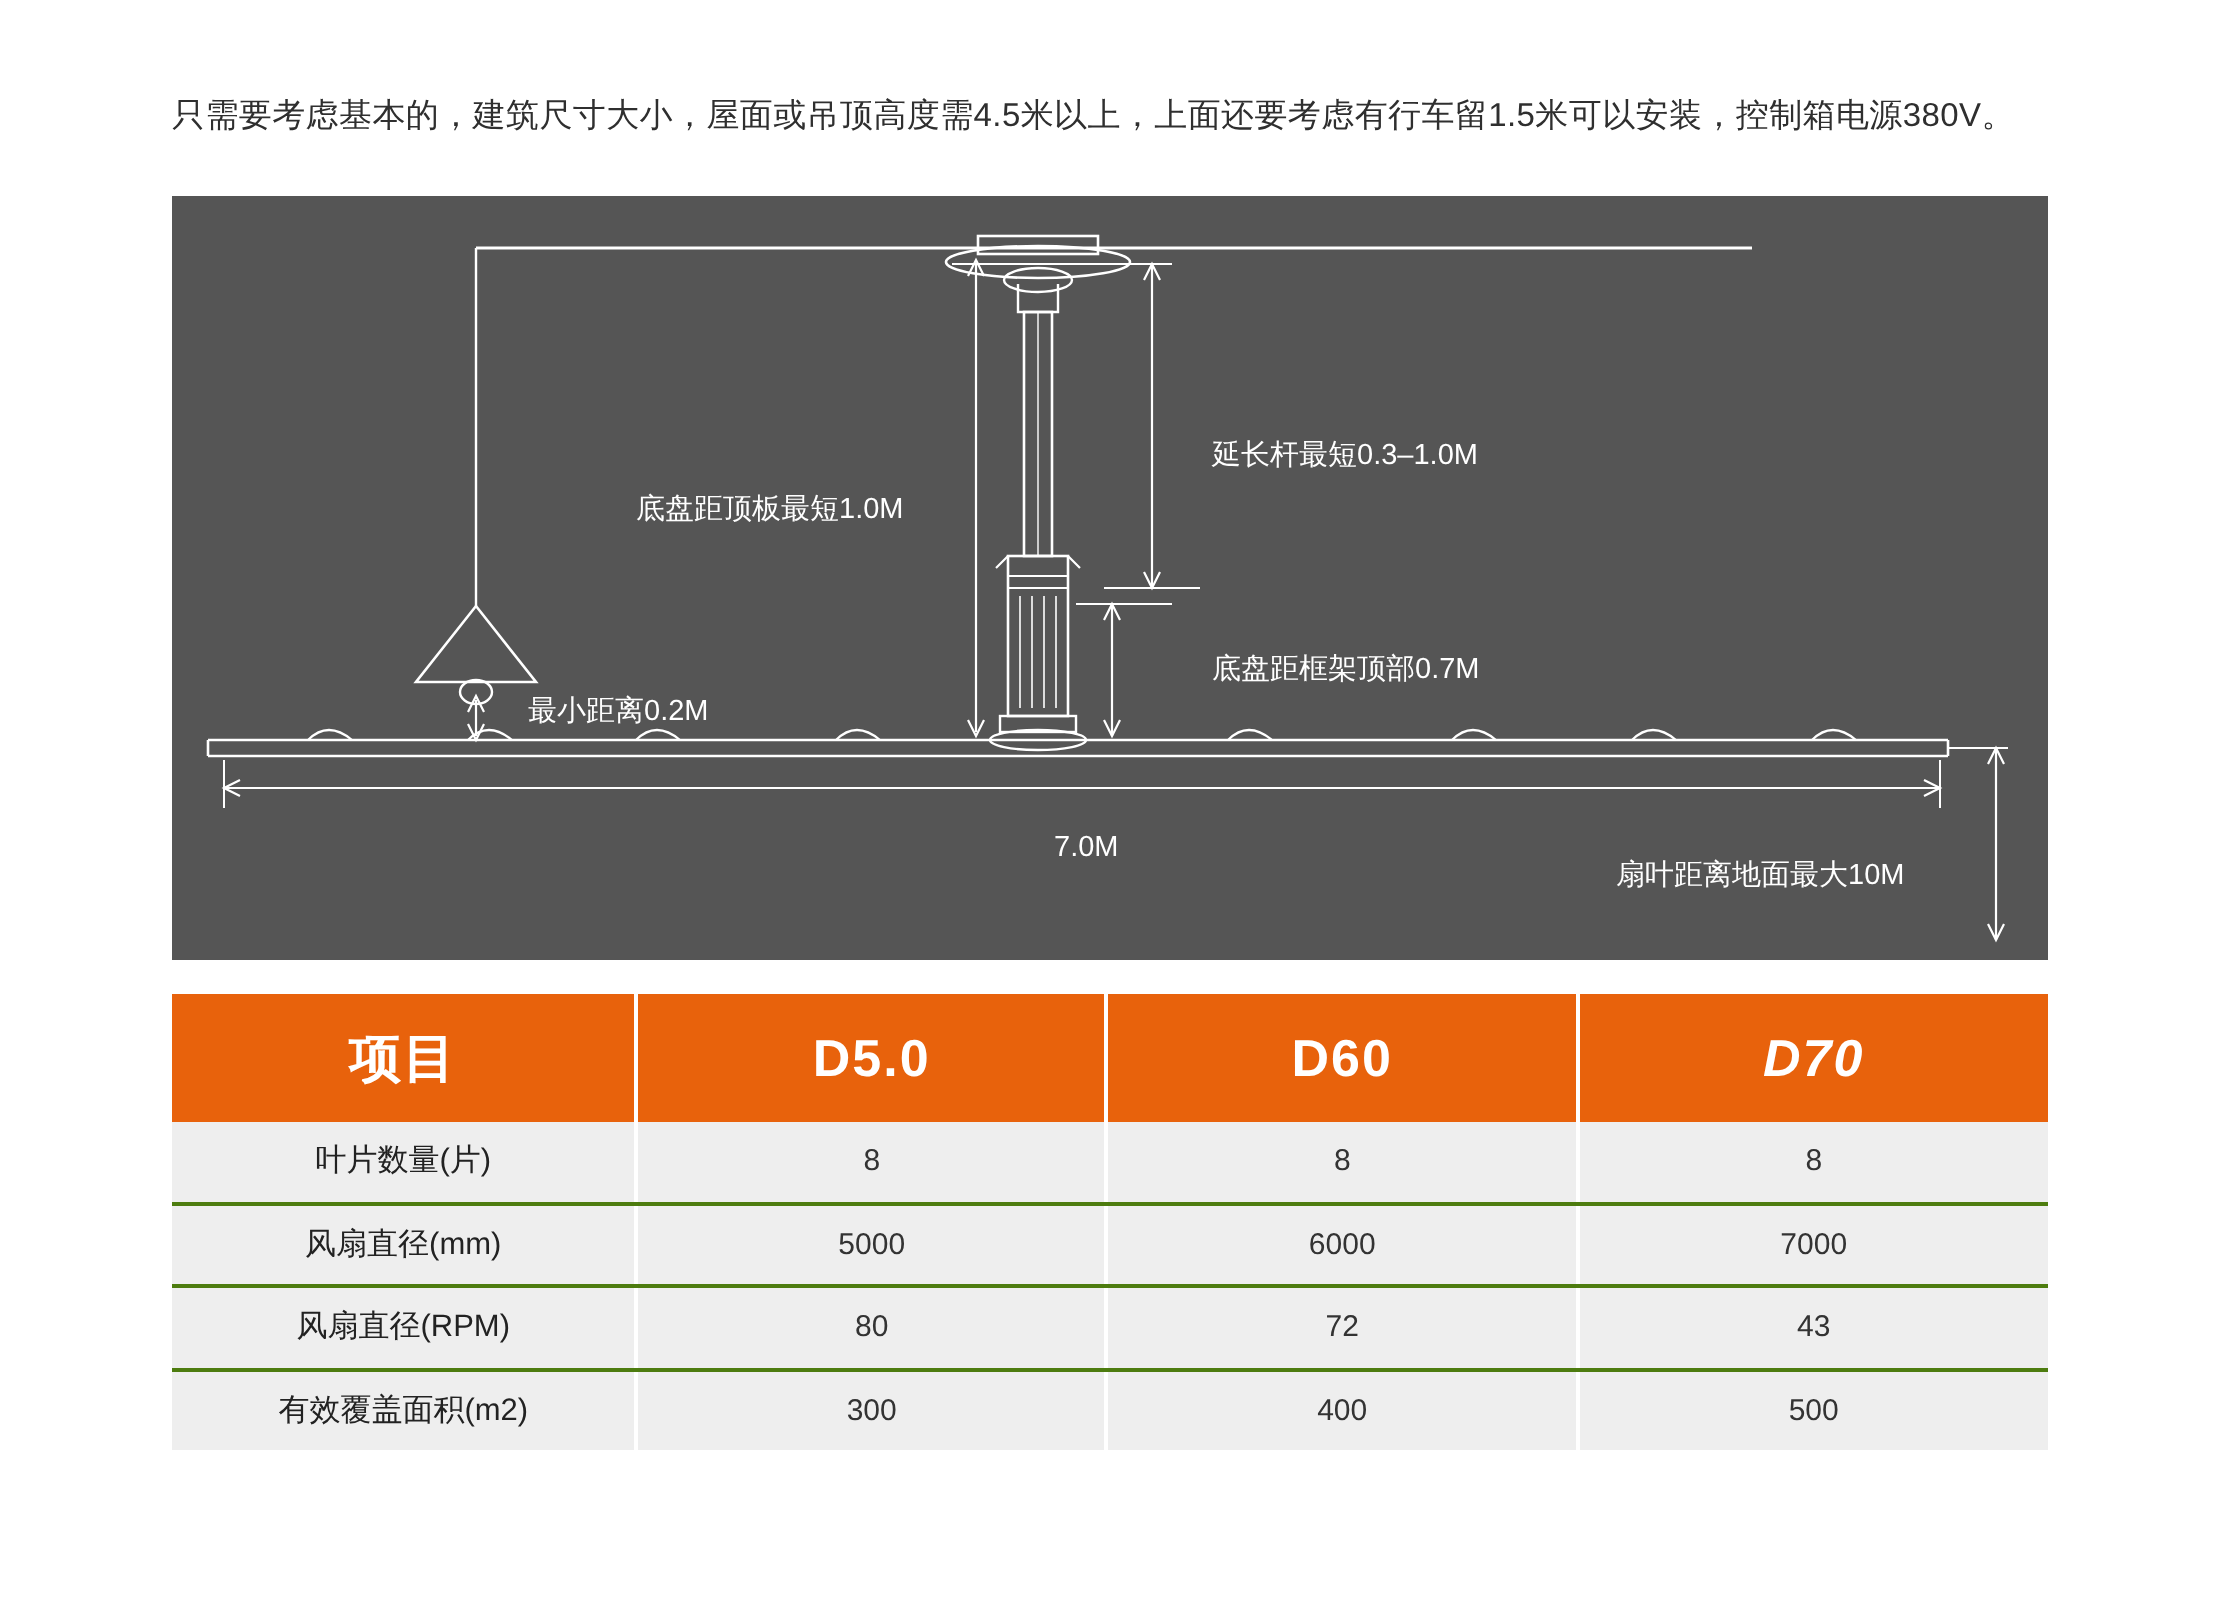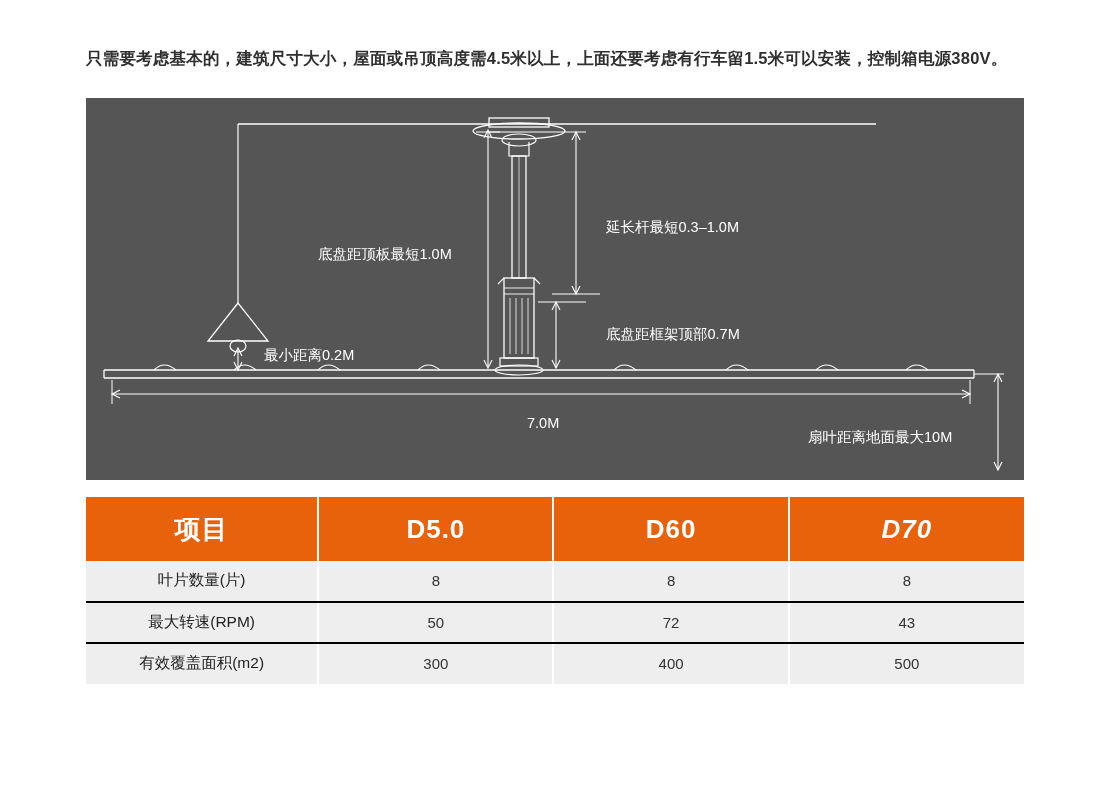--- a/index.html
+++ b/index.html
@@ -21,21 +21,20 @@
   }
   .intro {
     position: absolute;
     left: 86px;
     top: 26px;
     width: 940px;
     font-size: 16.5px;
     line-height: 30px;
     color: #2f2f2f;
     letter-spacing: 0.2px;
-    font-weight: bold;
   }
   .diagram {
     position: absolute;
     left: 86px;
     top: 98px;
     width: 938px;
     height: 382px;
     background: #555555;
     overflow: hidden;
   }
@@ -66,21 +65,21 @@
     letter-spacing: 1px;
   }
   .spec-table th:last-child { border-right: none; font-style: italic; }
   .spec-table td {
     background: #eeeeee;
     color: #333333;
     font-size: 15px;
     height: 37.5px;
     text-align: center;
     border-right: 2px solid #ffffff;
-    border-bottom: 2px solid #000000;
+    border-bottom: 2px solid #4d7c0f;
   }
   .spec-table td:last-child { border-right: none; }
   .spec-table tbody tr:last-child td { border-bottom: none; }
   .spec-table td.rowlabel {
     font-size: 15.5px;
     color: #222222;
   }
   .col-item { width: 232px; }
   .col-val { width: 235px; }
 </style>
@@ -190,22 +189,28 @@
       </tr>
     </thead>
     <tbody>
       <tr>
         <td class="rowlabel">叶片数量(片)</td>
         <td>8</td>
         <td>8</td>
         <td>8</td>
       </tr>
       <tr>
-        <td class="rowlabel">最大转速(RPM)</td>
-        <td>50</td>
+        <td class="rowlabel">风扇直径(mm)</td>
+        <td>5000</td>
+        <td>6000</td>
+        <td>7000</td>
+      </tr>
+      <tr>
+        <td class="rowlabel">风扇直径(RPM)</td>
+        <td>80</td>
         <td>72</td>
         <td>43</td>
       </tr>
       <tr>
         <td class="rowlabel">有效覆盖面积(m2)</td>
         <td>300</td>
         <td>400</td>
         <td>500</td>
       </tr>
     </tbody>

